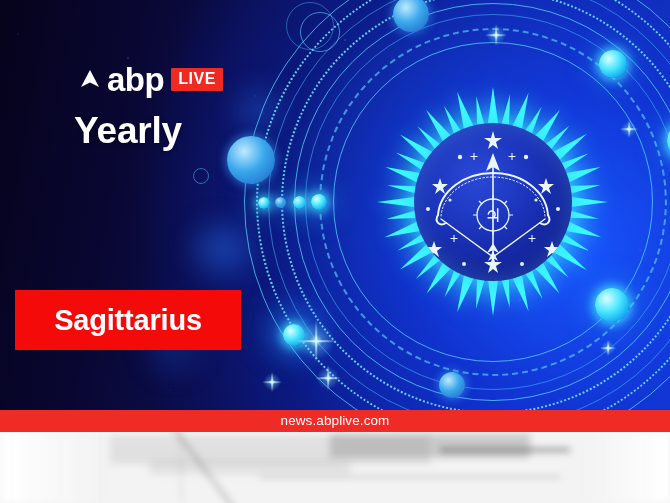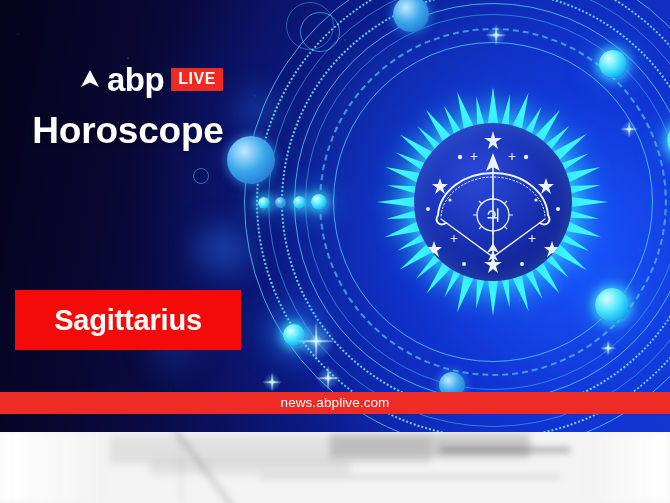--- a/index.html
+++ b/index.html
@@ -213,21 +213,21 @@
     color: #ffffff;
     font-size: 29px;
     font-weight: bold;
     letter-spacing: -0.2px;
     line-height: 1;
   }
 
   
   .url-banner {
     position: absolute;
-    left: 0; top: 392px;
+    left: 0; top: 410px;
     width: 670px;
     height: 22px;
     background: #ee2b24;
     display: flex;
     align-items: center;
     justify-content: center;
   }
   .url-banner-text {
     color: #ffffff;
     font-size: 13.5px;
@@ -424,21 +424,21 @@
 
     <div class="logo">
       <svg class="logo-mark" viewBox="0 0 20 20">
         <path d="M10 1 L19 18 L10 13.4 L1 18 Z" fill="#ffffff"></path>
       </svg>
       <span class="logo-word">abp</span>
       <span class="logo-live">LIVE</span>
     </div>
 
     <div class="headline">
-      <span>Horoscope</span>
+      <span>Yearly</span>
     </div>
 
     <div class="sign-badge">
       <span class="sign-badge-label">Sagittarius</span>
     </div>
 
     <div class="url-banner">
       <span class="url-banner-text">news.abplive.com</span>
     </div>
   </div>

